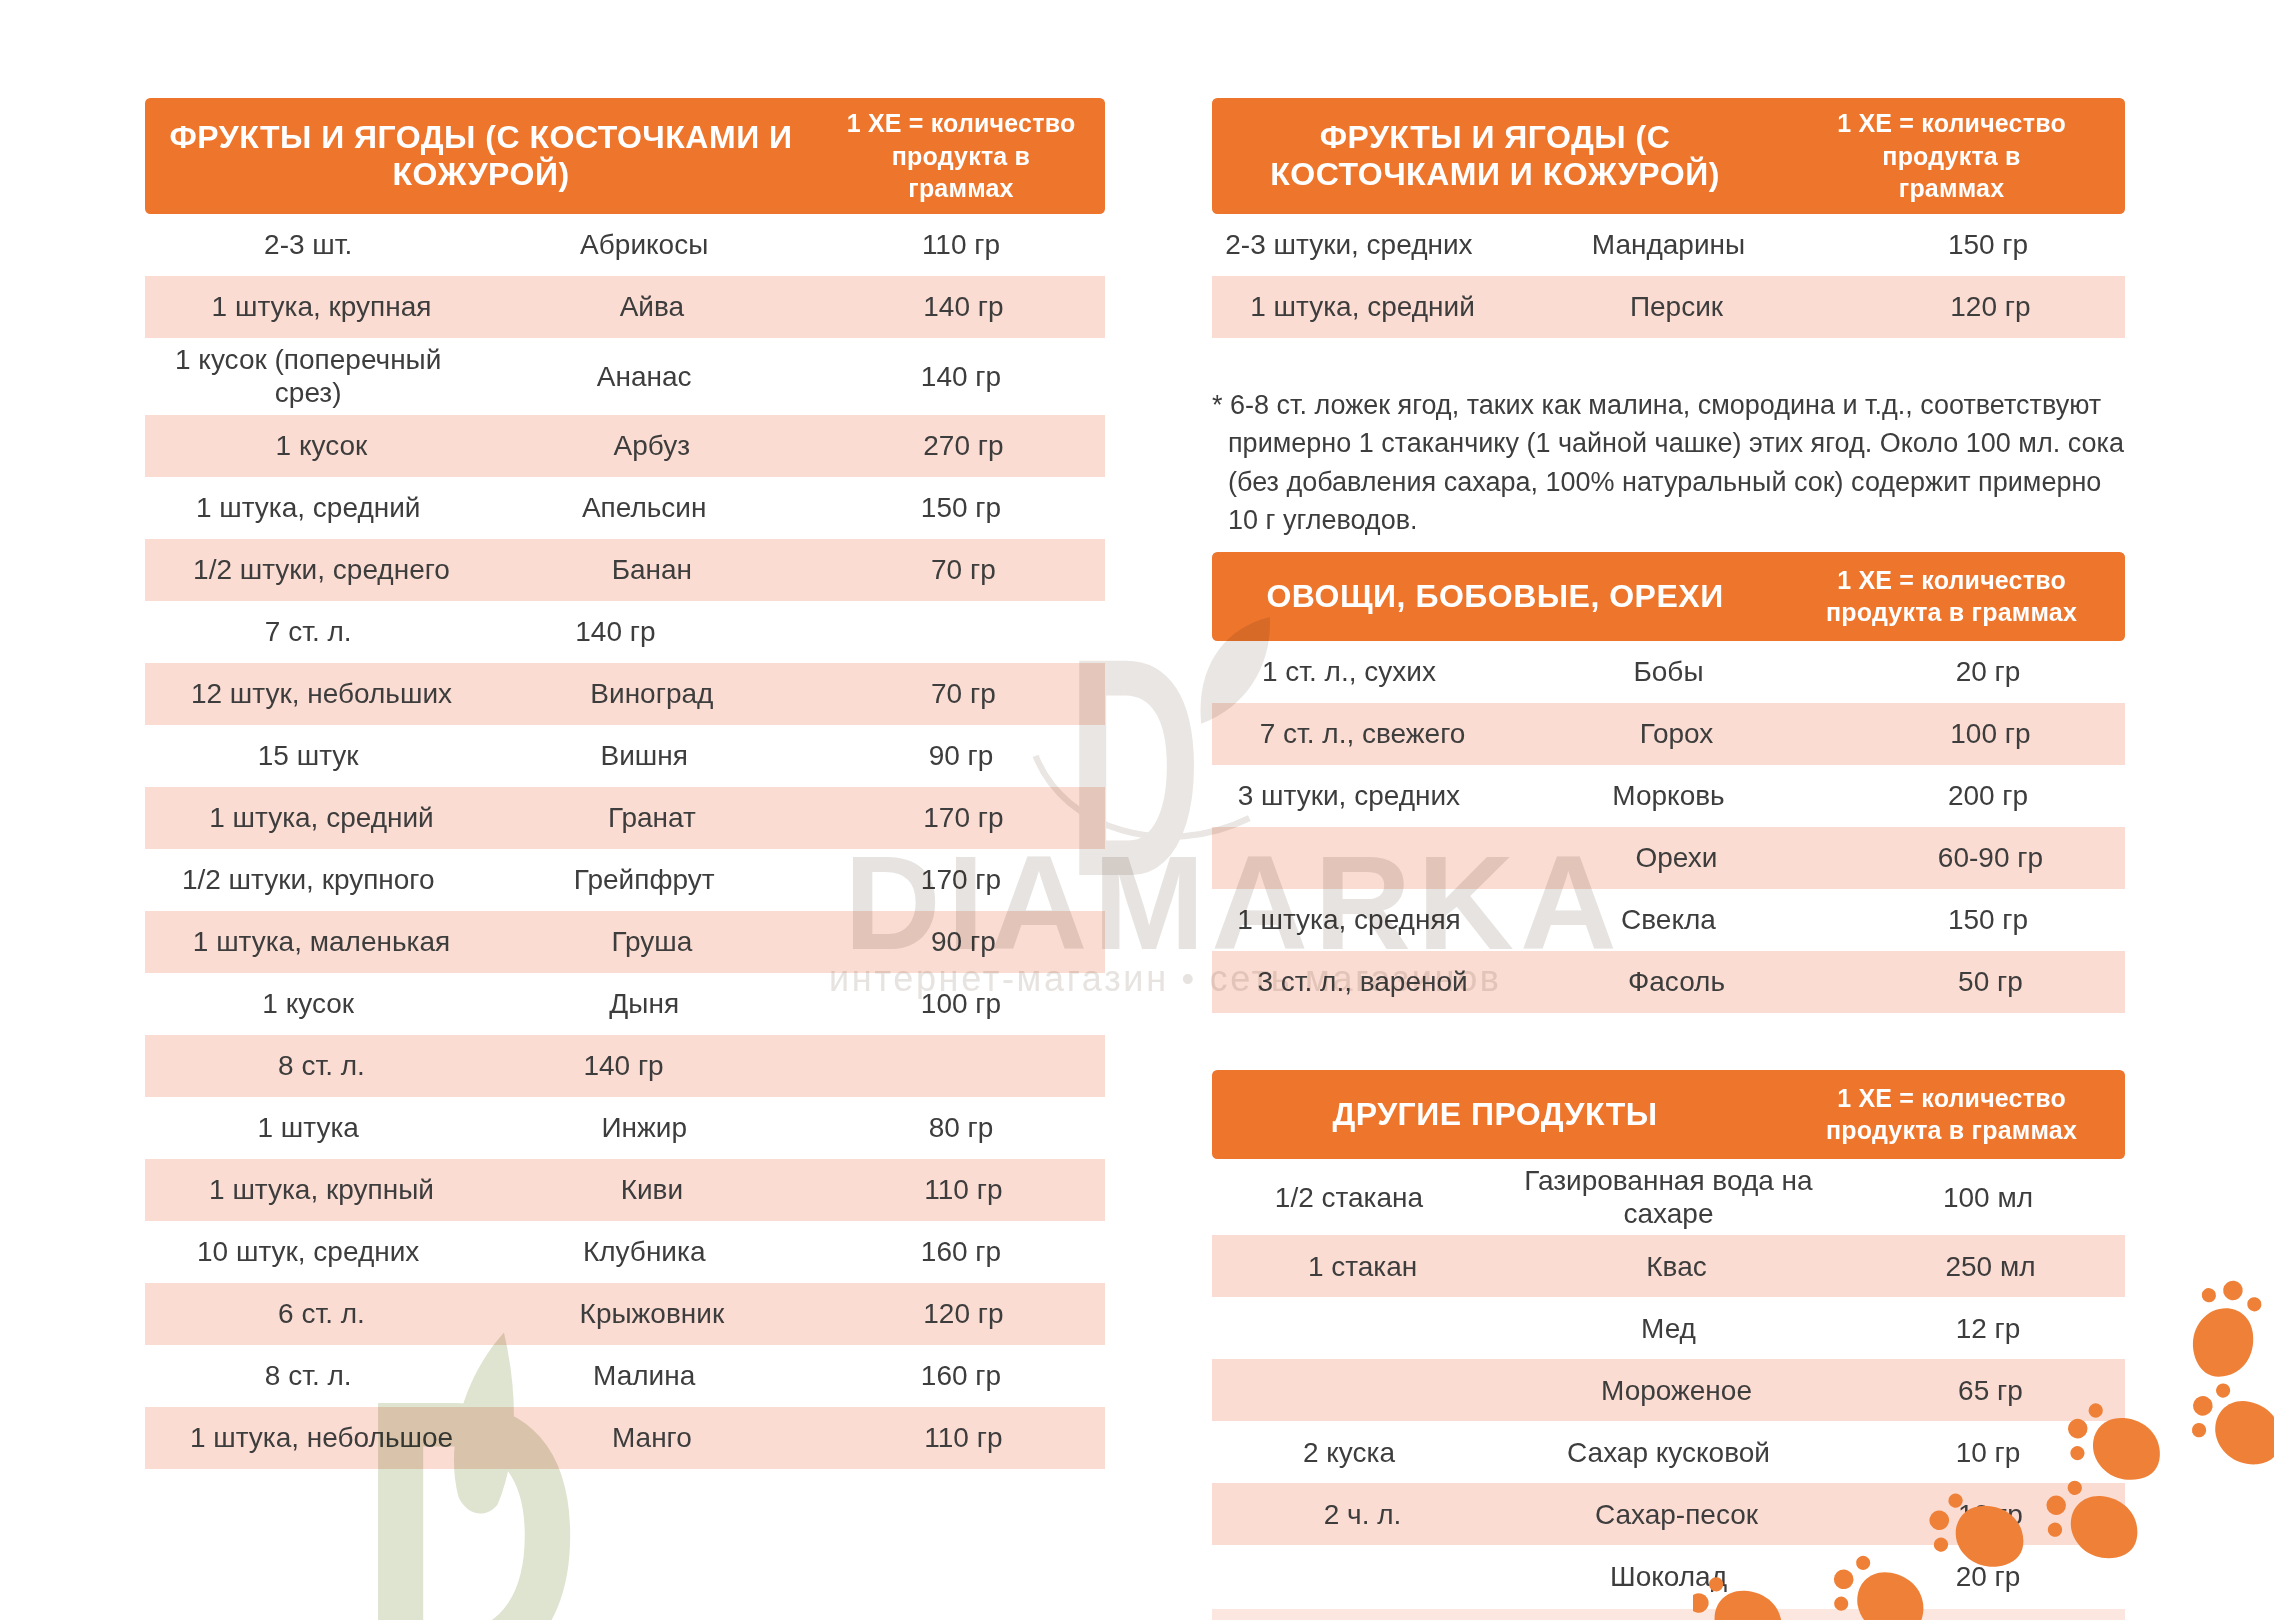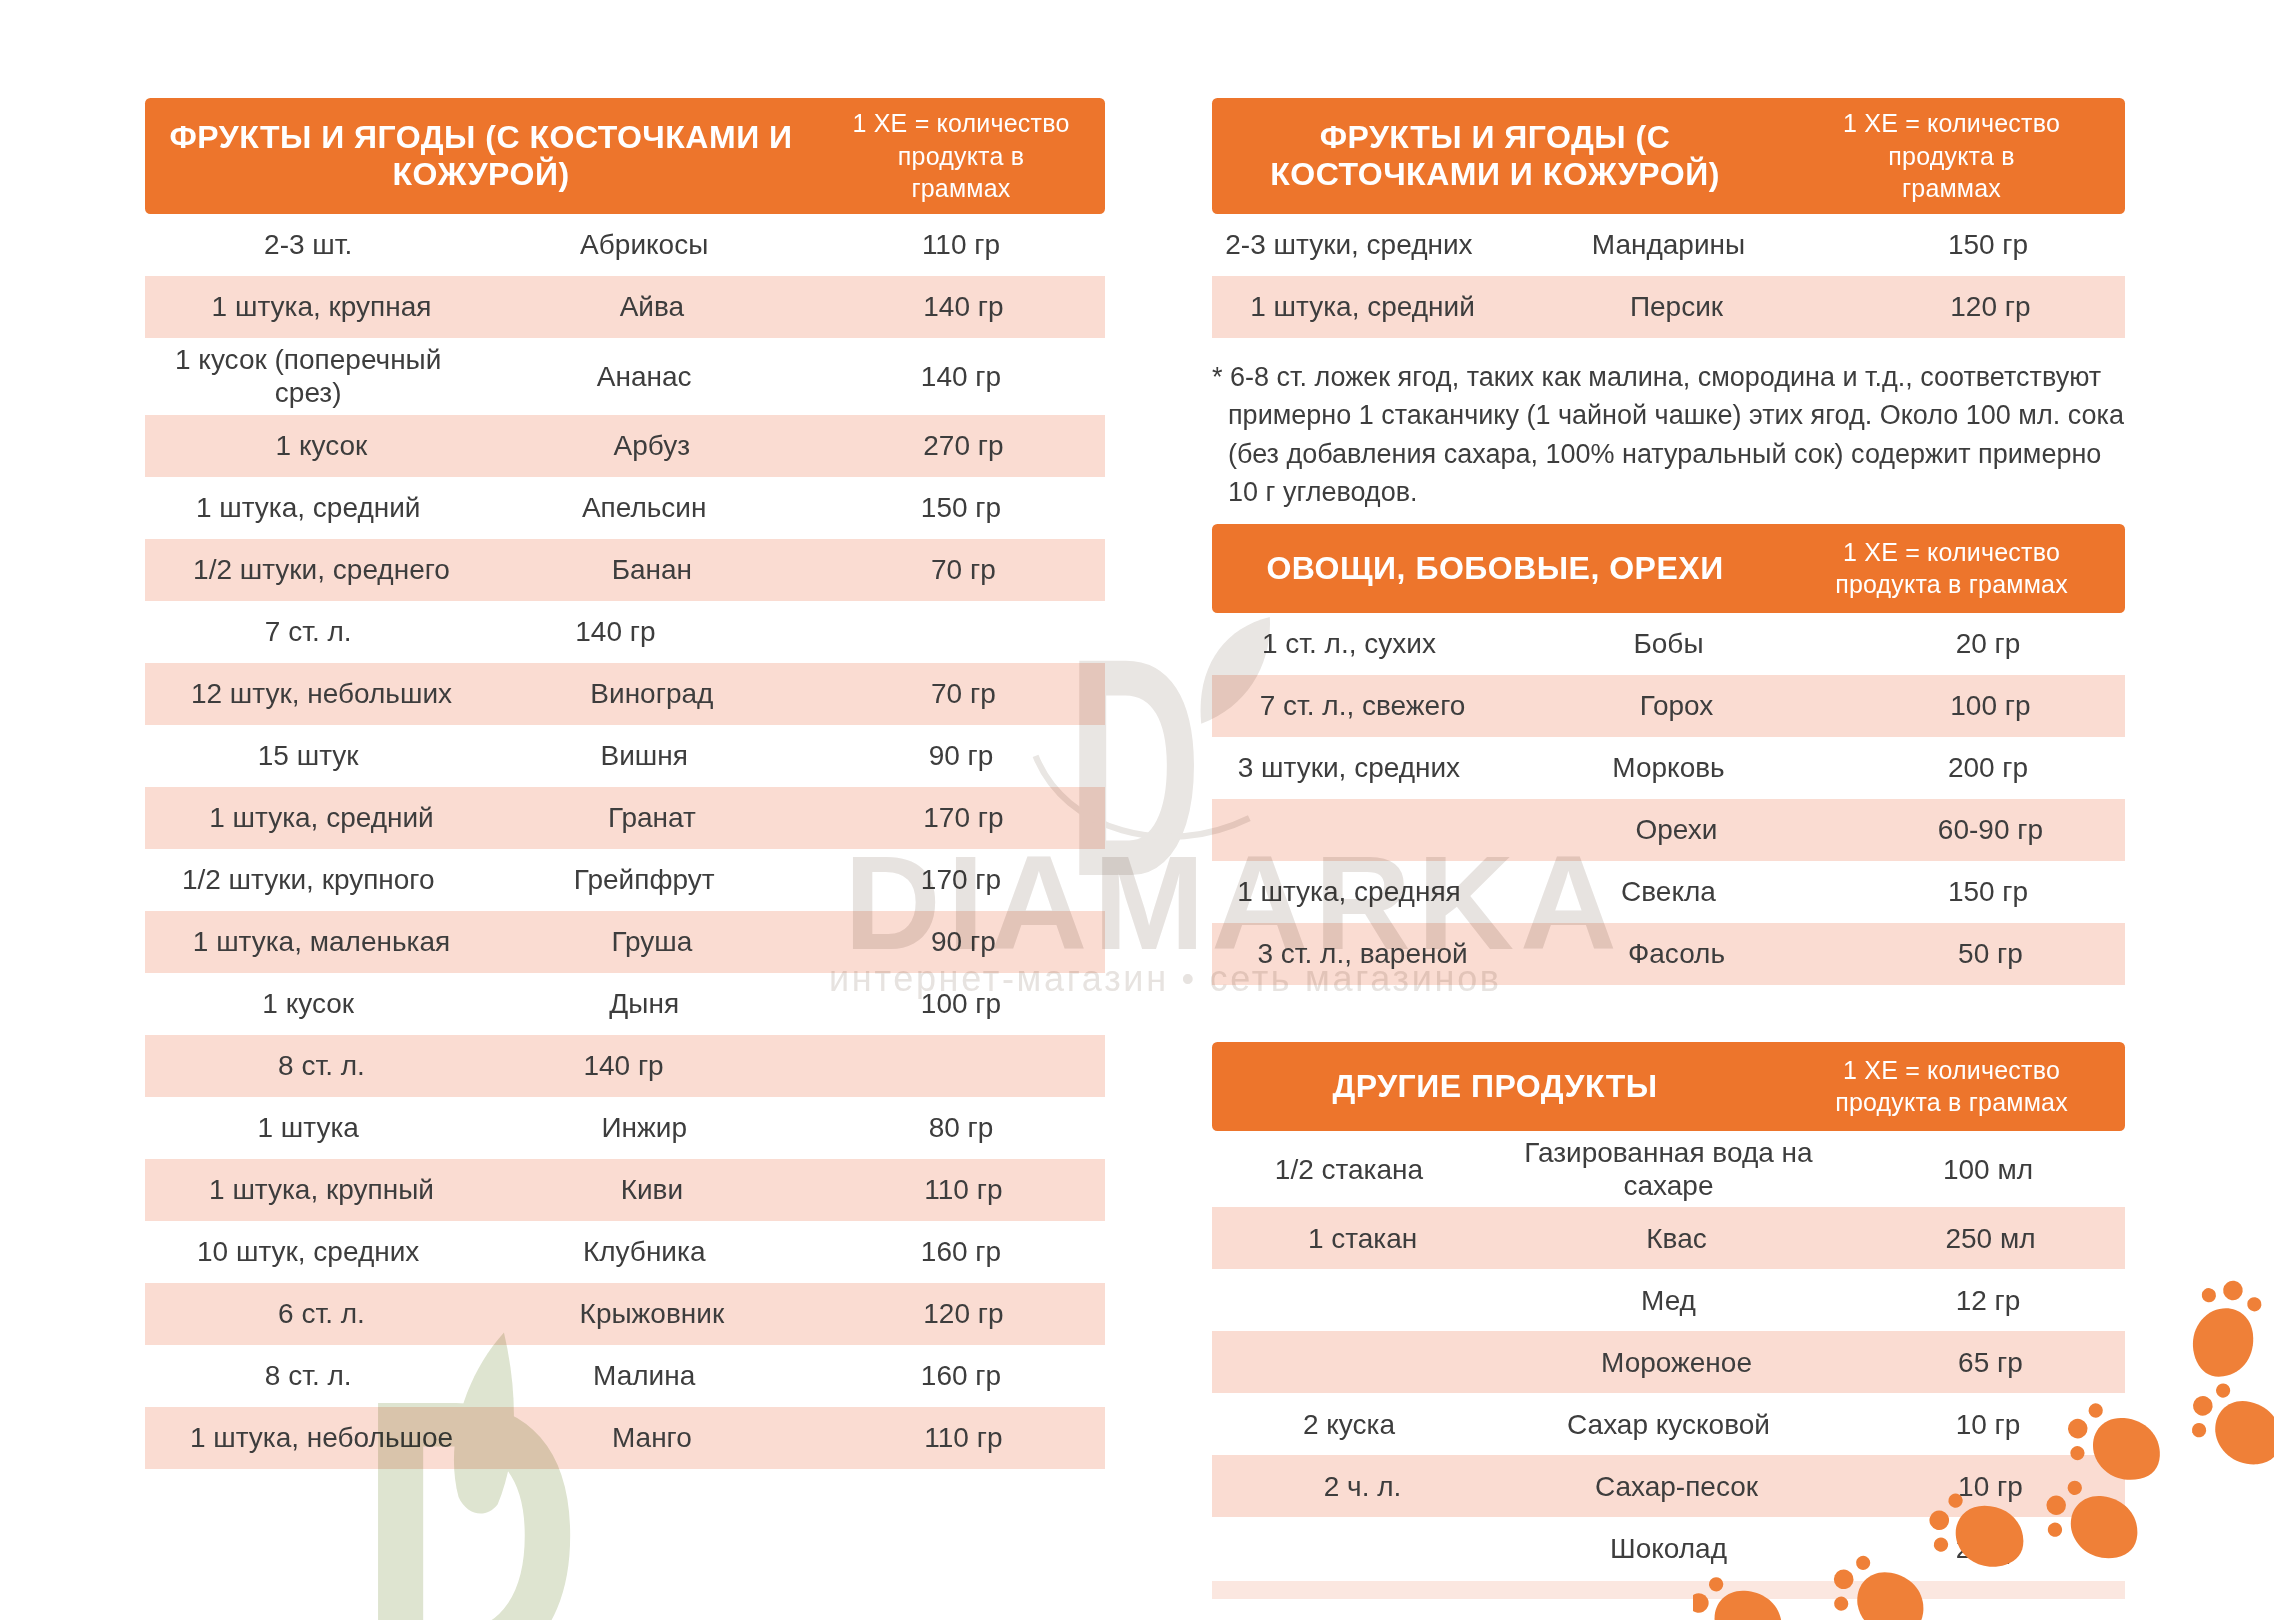--- a/index.html
+++ b/index.html
@@ -22,38 +22,38 @@
   .thead{
     background:var(--orange);color:#fff;
     display:flex;align-items:center;border-radius:5.3px;
   }
   .thead.h130{height:116px;}
   .thead.h100{height:89px;}
   .th-title{
     width:70%;text-align:center;font-weight:bold;font-size:32px;letter-spacing:0.5px;
   }
   .th-xe{
-    width:30%;text-align:center;font-weight:normal;font-size:25px;line-height:1.3;
+    width:30%;text-align:center;font-weight:bold;font-size:25px;line-height:1.3;
     white-space:pre-line;letter-spacing:0.2px;
   }
   .right-col .th-xe{width:38%;}
   .right-col .th-title{width:62%;}
   .row{display:flex;align-items:center;min-height:62px;}
   .row.pink{background:var(--pink);padding-left:16px;}
   .cell{text-align:center;font-size:28px;line-height:1.18;padding:5.3px 7.1px;box-sizing:border-box;}
   .left-col .c-qty{width:34%;}
   .left-col .c-name{width:36%;}
   .left-col .c-amt{width:30%;}
   .right-col .c-qty{width:30%;}
   .right-col .c-name{width:40%;}
   .right-col .c-amt{width:30%;}
   .left-col{position:absolute;left:145px;top:98px;width:960px;z-index:2;}
   .right-col{position:absolute;left:1212px;top:98px;width:913px;z-index:2;}
   .note{
-    margin-top:20px;font-size:27px;line-height:1.42;color:#3d3d3d;
+    margin-top:48px;font-size:27px;line-height:1.42;color:#3d3d3d;
     padding-left:16px;text-indent:-16px;
   }
   .t-veg{margin-top:12.5px;}
   .t-other{margin-top:57px;}
   .strip{height:18px;background:var(--pink-light);margin-top:1.8px;}
   
   .wm{position:absolute;mix-blend-mode:multiply;pointer-events:none;}
   .wm-brand{
     left:844px;top:836px;font-size:134px;font-weight:bold;letter-spacing:6.2px;
     color:var(--wm-gray);z-index:3;line-height:1;

